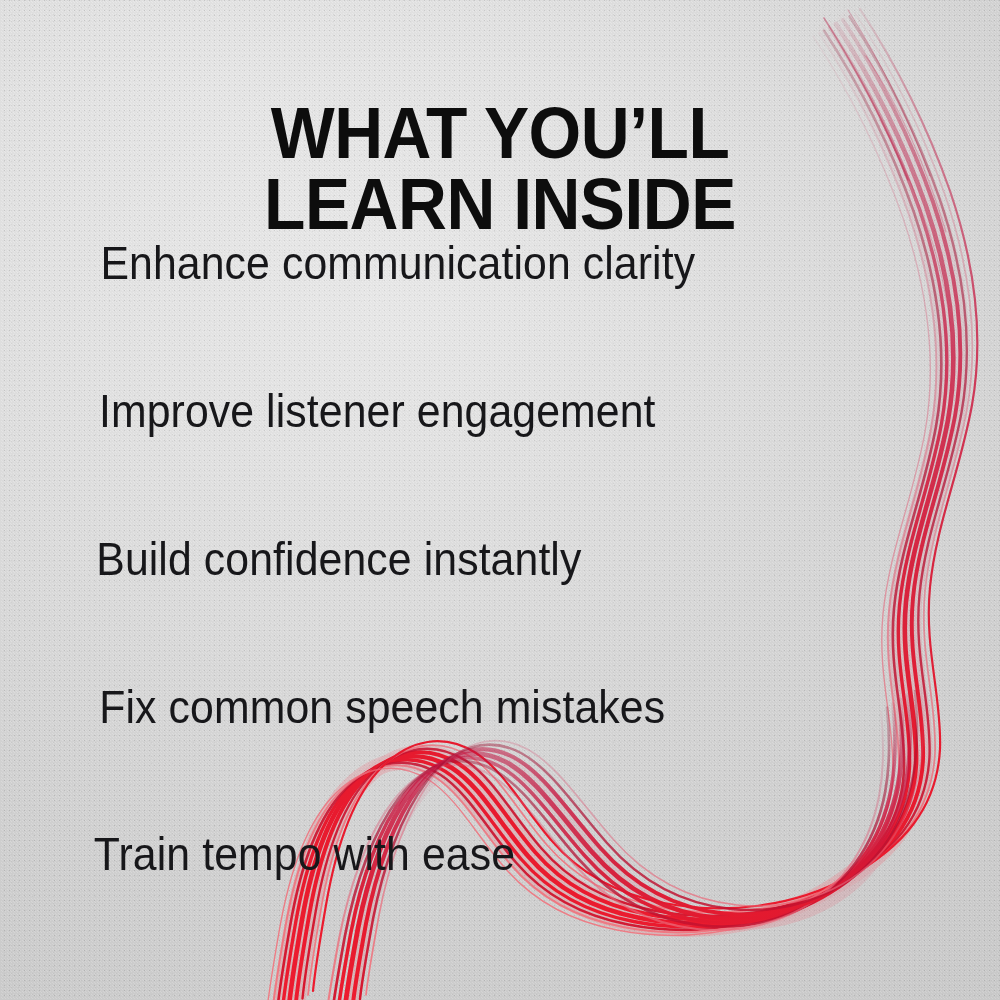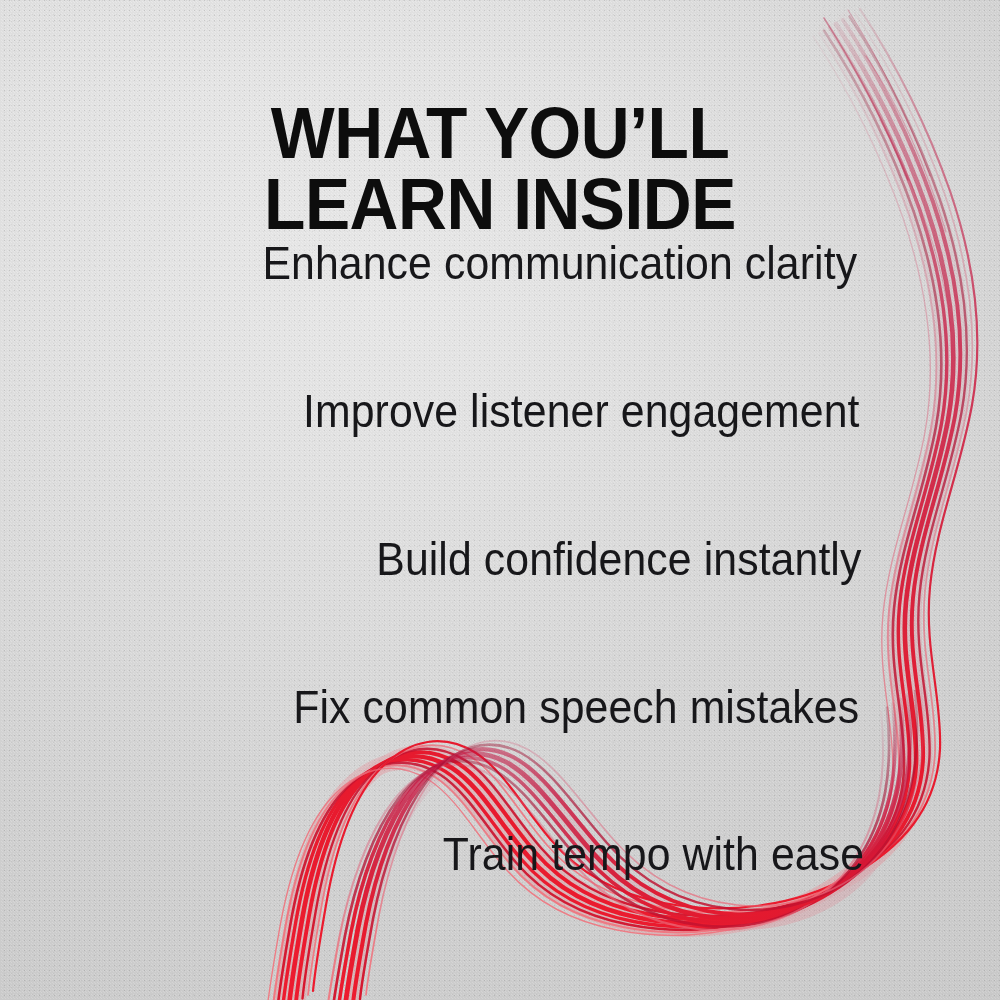--- a/index.html
+++ b/index.html
@@ -81,21 +81,21 @@
 
   .bullets {
     position: absolute;
     left: 0;
     right: 0;
     top: 238px;
     bottom: 120px;
     display: flex;
     flex-direction: column;
     justify-content: space-between;
-    align-items: flex-end;
+    align-items: flex-start;
     padding: 0 120px 0 78px;
     box-sizing: border-box;
   }
   .bullet {
     color: #17171a;
     font-size: 46px;
     font-weight: 400;
     line-height: 1.1;
     letter-spacing: 0.1px;
     transform: scaleX(0.93);

